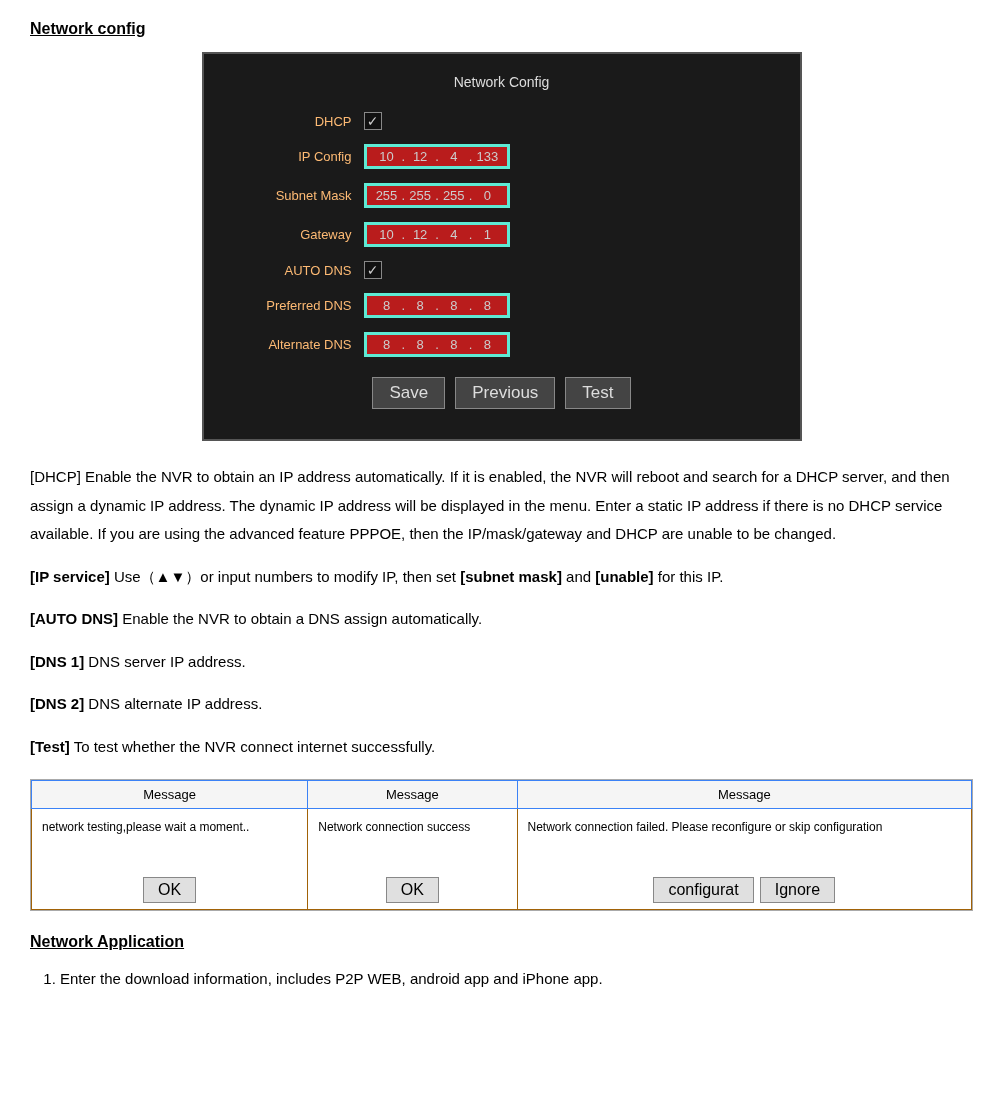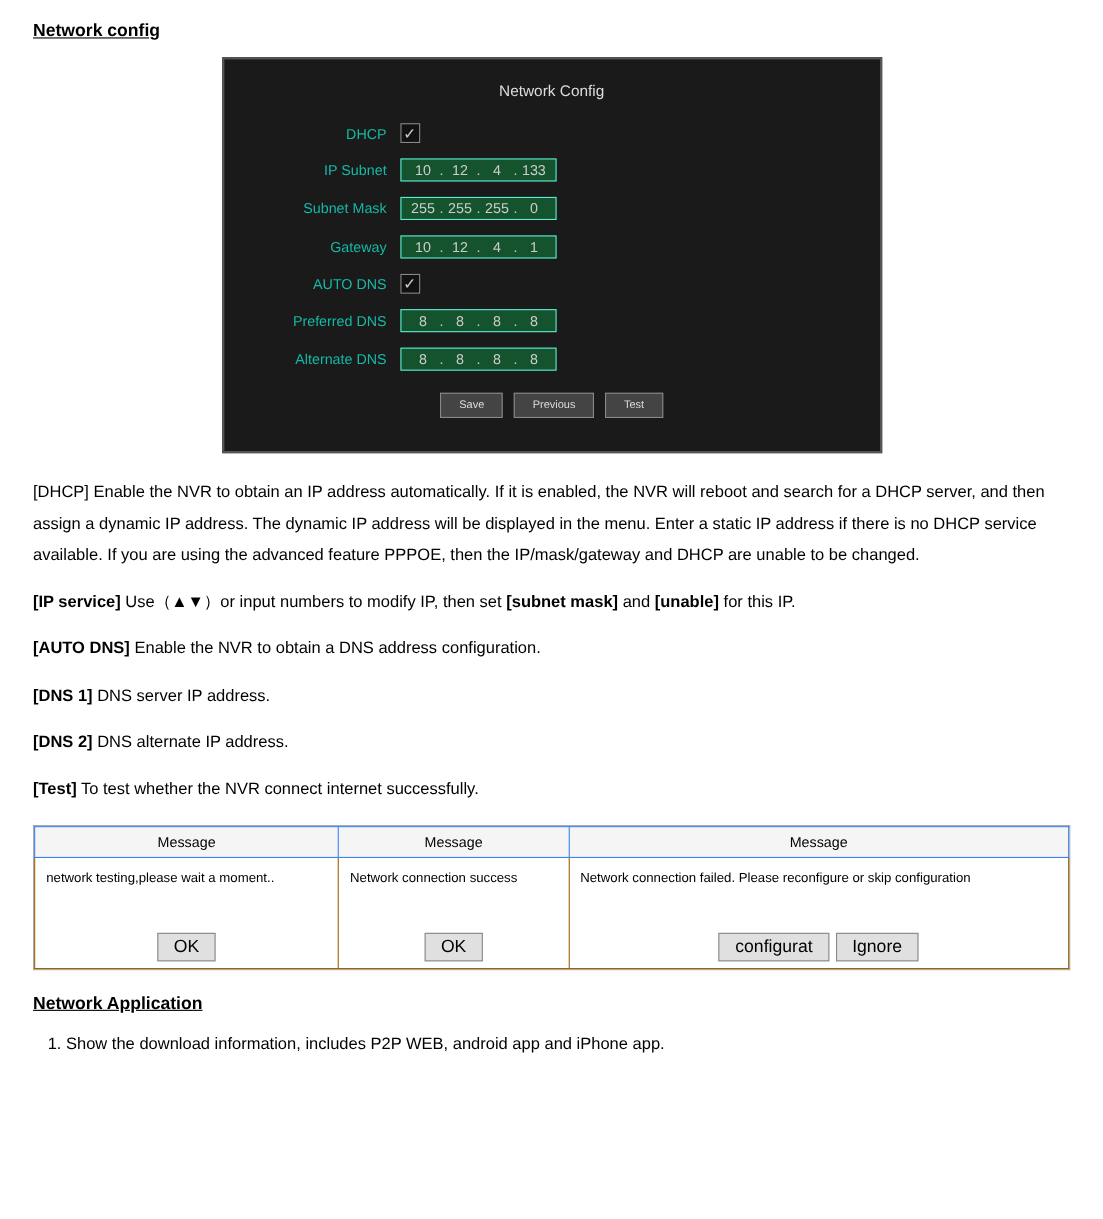--- a/index.html
+++ b/index.html
@@ -39,32 +39,32 @@
     }
     .config-row {
       display: flex;
       align-items: center;
       margin-bottom: 14px;
     }
     .config-label {
       width: 130px;
       text-align: right;
       padding-right: 12px;
-      color: #14b8a6;
+      color: #fdba74;
       font-size: 13px;
     }
     .config-value {
       display: flex;
       align-items: center;
     }
     .ip-field {
       display: flex;
       align-items: flex-end;
-      background: #14532d;
-      border: 1px solid #5eead4;
+      background: #b91c1c;
+      border: 3px solid #5eead4;
       padding: 2px 6px;
     }
     .ip-segment {
       background: transparent;
       border: none;
       color: #ccc;
       width: 28px;
       text-align: center;
       font-size: 13px;
       outline: none;
@@ -89,21 +89,21 @@
       display: flex;
       justify-content: center;
       gap: 10px;
       margin-top: 20px;
     }
     .panel-btn {
       background: #444;
       color: #ddd;
       border: 1px solid #888;
       padding: 5px 16px;
-      font-size: 10px;
+      font-size: 17px;
       cursor: pointer;
     }
     .description-block {
       margin-bottom: 14px;
       line-height: 1.9;
       font-size: 15px;
     }
     .description-block p {
       margin-bottom: 10px;
     }
@@ -168,21 +168,21 @@
     <div class="panel-title">Network Config</div>
 
     <div class="config-row">
       <div class="config-label">DHCP</div>
       <div class="config-value">
         <div class="checkbox-box">✓</div>
       </div>
     </div>
 
     <div class="config-row">
-      <div class="config-label">IP Subnet</div>
+      <div class="config-label">IP Config</div>
       <div class="config-value ip-field">
         <input class="ip-segment" value="10" style="">
         <span class="ip-dot">.</span>
         <input class="ip-segment" value="12" style="">
         <span class="ip-dot">.</span>
         <input class="ip-segment" value="4" style="">
         <span class="ip-dot">.</span>
         <input class="ip-segment" value="133" style="">
       </div>
     </div>
@@ -259,21 +259,21 @@
 </div>
 
 <div class="description-block">
   <p>
     <b>[IP service]</b><span> Use（▲▼）or input numbers to modify IP, then set </span><b>[subnet mask]</b><span> and </span><b>[unable]</b><span> for this IP.</span>
   </p>
 </div>
 
 <div class="description-block">
   <p>
-    <b>[AUTO DNS]</b><span> Enable the NVR to obtain a DNS address configuration.</span>
+    <b>[AUTO DNS]</b><span> Enable the NVR to obtain a DNS assign automatically.</span>
   </p>
 </div>
 
 <div class="description-block">
   <p>
     <b>[DNS 1]</b><span> DNS server IP address.</span>
   </p>
 </div>
 
 <div class="description-block">
@@ -319,14 +319,14 @@
           </div>
         </td>
       </tr>
     </tbody>
   </table>
 </div>
 
 <h2 class="section-title">Network Application</h2>
 
 <ol class="numbered-list">
-  <li>Show the download information, includes P2P WEB, android app and iPhone app.</li>
+  <li>Enter the download information, includes P2P WEB, android app and iPhone app.</li>
 </ol>
 
 </body></html>

